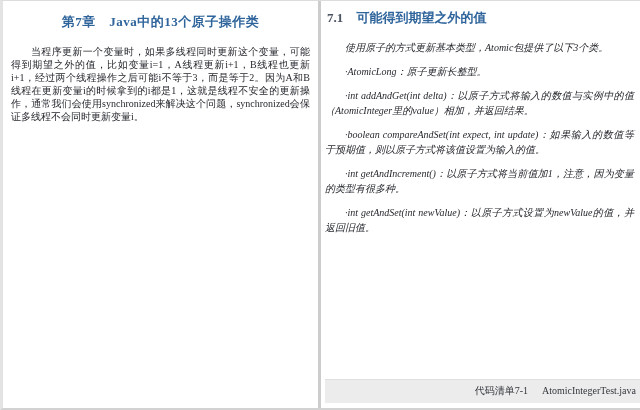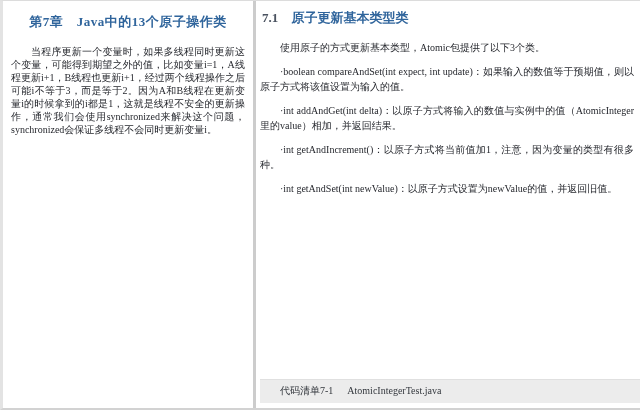--- a/index.html
+++ b/index.html
@@ -9,21 +9,21 @@
     display:flex;
     background:#fff;
     border-top:1px solid #dcdcdc;
     border-bottom:2px solid #d2d2d2;
     border-left:3px solid #e3e3e3;
     font-family:"Liberation Serif","DejaVu Serif",serif;
     overflow:hidden;
   }
   .page{box-sizing:border-box;background:#fff;}
   .page-left{
-    width:250px;
+    width:315px;
     padding:6px 8px 0 8px;
   }
   .divider{width:3px;background:#cccccc;height:410px;}
   .page-right{
     flex:1;
     padding:4px 6px 0 4px;
     position:relative;
   }
   h1.chapter{
     margin:6px 0 14px 0;
@@ -48,62 +48,65 @@
     text-indent:2em;
     color:#26282e;
   }
   .page-right p.para{
     margin:0 0 9px 0;
     font-size:10px;
     line-height:15px;
     text-align:justify;
     text-indent:2em;
     color:#26282e;
+    font-style:italic;
   }
   .link{
     color:#c0703e;
     text-decoration:none;
     word-break:break-all;
   }
   .listing-bar{
     position:absolute;
     left:4px;right:0;bottom:5px;
     background:#ececec;
     border-top:1px solid #e0e0e0;
-    padding:4px 4px 5px 20px;
+    padding:4px 4px 5px 8px;
     font-size:10px;
     color:#33373d;
     white-space:nowrap;
+    text-align:right;
   }
   .listing-bar .file{margin-left:14px;}
 </style>
 </head>
 <body>
 
 <div class="spread">
 
   <div class="page page-left">
     <h1 class="chapter">第7章　Java中的13个原子操作类</h1>
     <p class="para">当程序更新一个变量时，如果多线程同时更新这个变量，可能得到期望之外的值，比如变量i=1，A线程更新i+1，B线程也更新i+1，经过两个线程操作之后可能i不等于3，而是等于2。因为A和B线程在更新变量i的时候拿到的i都是1，这就是线程不安全的更新操作，通常我们会使用synchronized来解决这个问题，synchronized会保证多线程不会同时更新变量i。</p>
   </div>
 
   <div class="divider"></div>
 
   <div class="page page-right">
     <h2 class="section">
       <span class="secnum">7.1</span>
-      <span>原子更新基本类型类</span>
+      <span>可能得到期望之外的值</span>
     </h2>
 
     <p class="para">使用原子的方式更新基本类型，Atomic包提供了以下3个类。</p>
 
+    <p class="para">·AtomicLong：原子更新长整型。</p>
 
 
+    <p class="para">·int addAndGet(int delta)：以原子方式将输入的数值与实例中的值（AtomicInteger里的value）相加，并返回结果。</p>
     <p class="para">·boolean compareAndSet(int expect, int update)：如果输入的数值等于预期值，则以原子方式将该值设置为输入的值。</p>
-    <p class="para">·int addAndGet(int delta)：以原子方式将输入的数值与实例中的值（AtomicInteger里的value）相加，并返回结果。</p>
     <p class="para">·int getAndIncrement()：以原子方式将当前值加1，注意，因为变量的类型有很多种。</p>
 
 
     <p class="para">·int getAndSet(int newValue)：以原子方式设置为newValue的值，并返回旧值。</p>
 
     <div class="listing-bar">
       <span>代码清单7-1</span><span class="file">AtomicIntegerTest.java</span>
     </div>
   </div>
 

